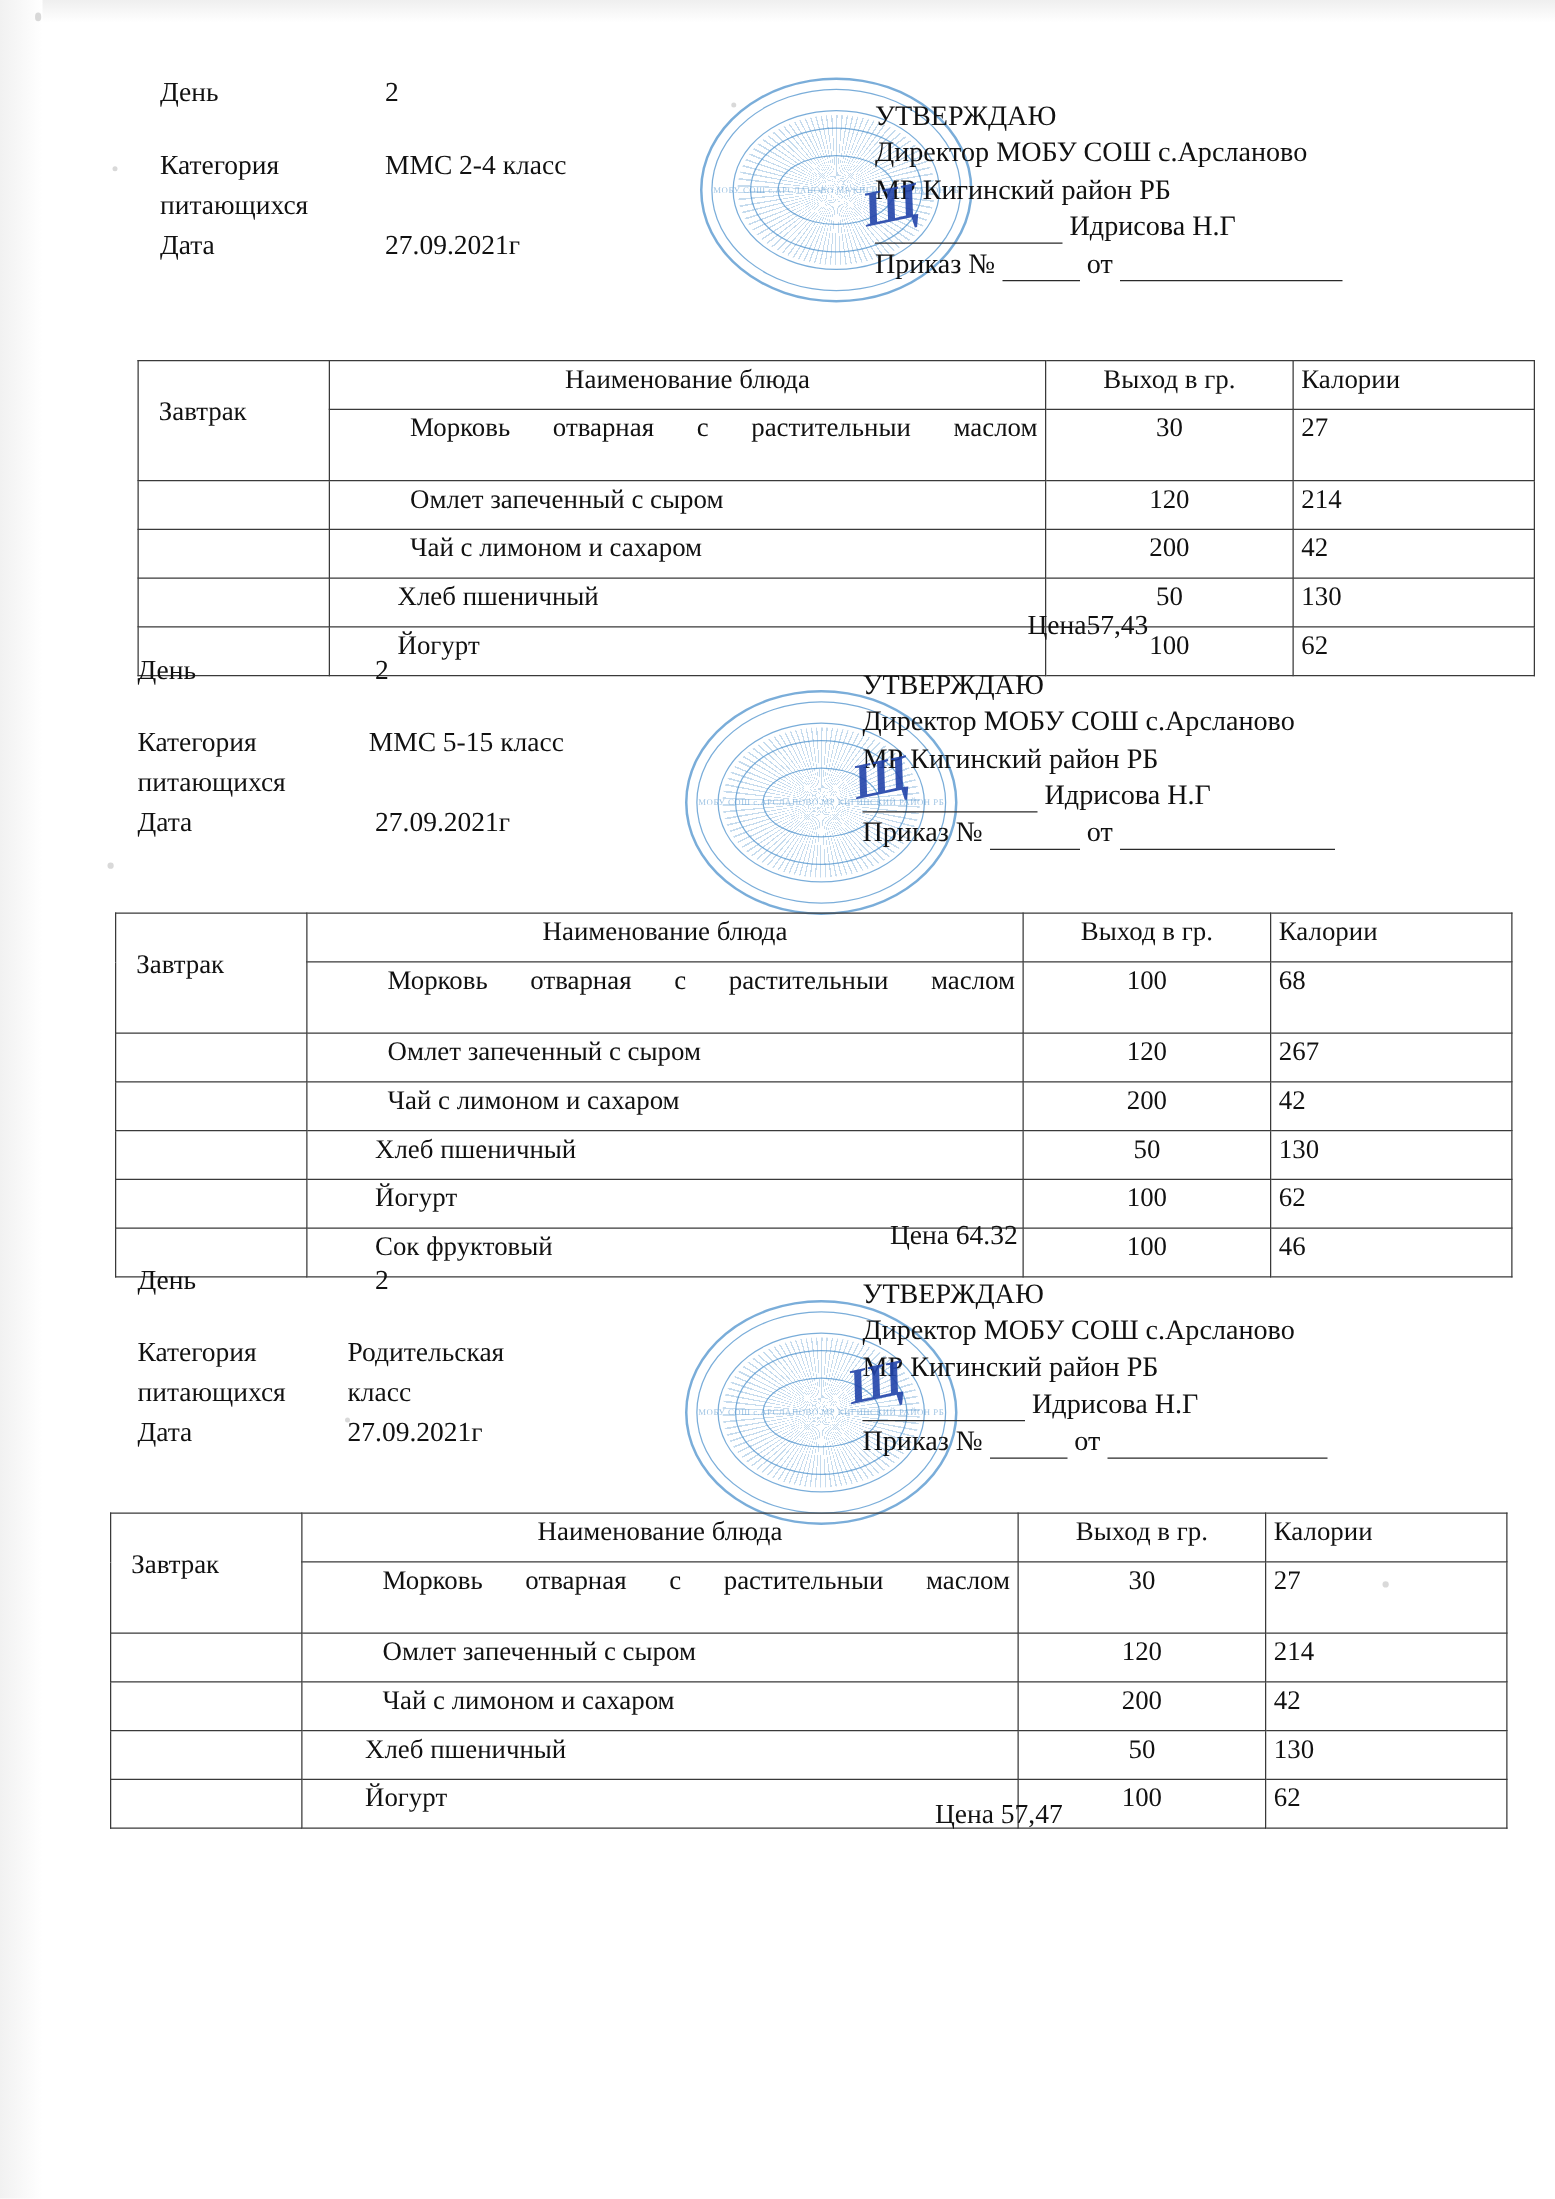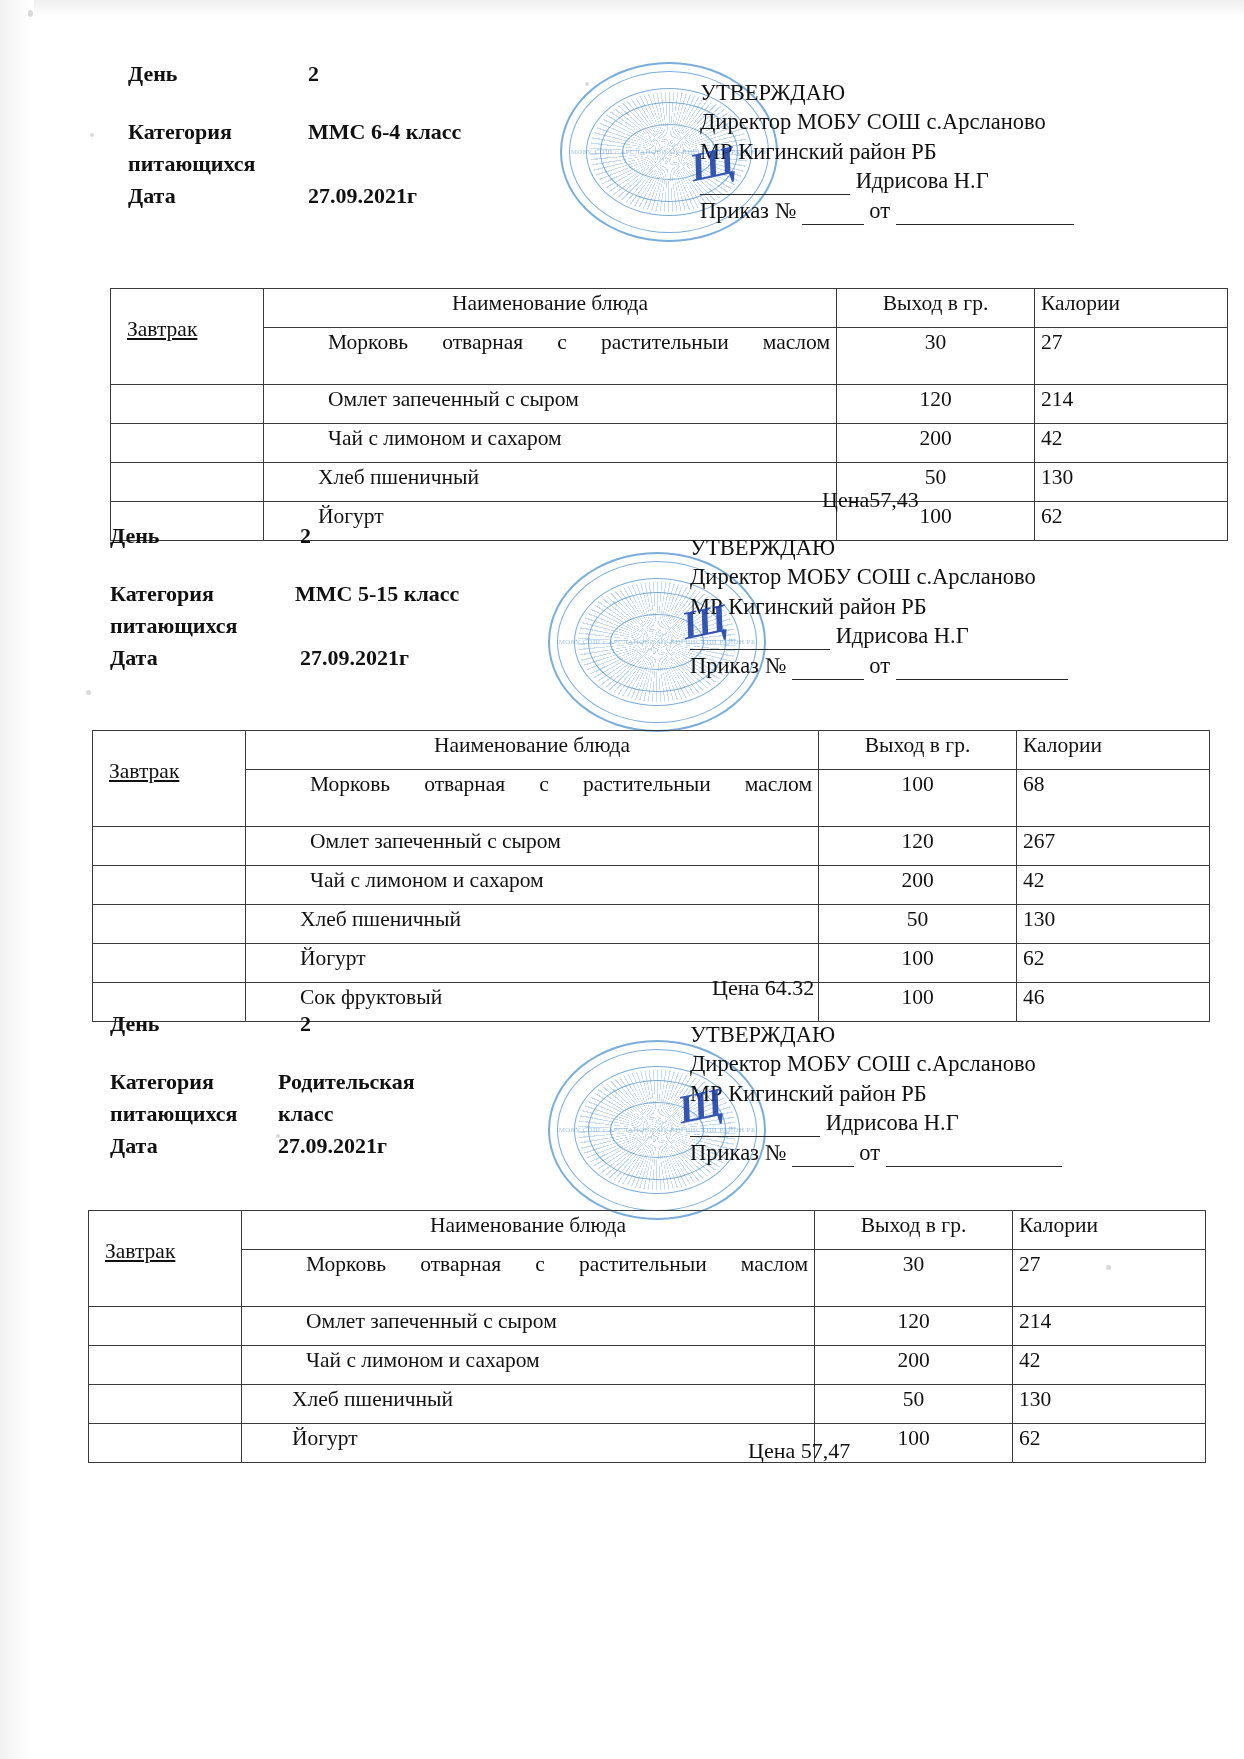--- a/index.html
+++ b/index.html
@@ -24,21 +24,21 @@
     background:linear-gradient(to bottom,#efefef,#ffffff);
   }
   .scan-edge-left{
     position:absolute;top:0;left:0;width:34px;height:1759px;
     background:linear-gradient(to right,#f1f1f1,#ffffff);
   }
   .speck{position:absolute;background:#b9b9b9;border-radius:50%;opacity:.55;}
 
   .block{position:relative;}
   .meta{position:absolute;left:128px;top:0;width:470px;font-size:22px;line-height:1.45;}
-  .meta-row{position:relative;height:30px;font-weight:bold;}
+  .meta-row{position:relative;height:30px;}
   .meta-label{position:absolute;left:0;top:0;white-space:pre-line;}
   .meta-val{position:absolute;left:180px;top:0;}
   .approve{position:absolute;left:700px;top:0;font-size:22.5px;line-height:1.30;}
   .approve div{white-space:nowrap;}
   .ln{display:inline-block;border-bottom:1.6px solid #2a2a2a;vertical-align:bottom;}
 
   
   .stamp{
     position:absolute;
     width:218px;height:180px;
@@ -81,21 +81,21 @@
     position:absolute;
     font-size:21.5px;
     background:transparent;
   }
   table.menu td{
     border:1.5px solid #3a3a3a;
     padding:2px 6px;
     vertical-align:top;
     height:34px;
   }
-  .c-meal{width:140px;text-decoration:underline;}
+  .c-meal{width:140px;}
   .c-name{width:560px;}
   .c-out{width:185px;text-align:center;}
   .c-cal{width:180px;padding-left:14px;margin-left:16px;}
   .hname{text-align:center;}
   .dishname{display:block;text-align:justify;text-align-last:justify;padding-left:58px;}
   .dishname.plain{text-align:right;text-align-last:left;padding-left:58px;}
   .mealcell{padding-top:26px;padding-left:10px;}
   .price{position:absolute;font-size:22px;}
 </style>
 </head>
@@ -115,21 +115,21 @@
   <div class="block">
 
     <div class="meta" style="position:absolute;left:128px;top:58px;">
       <div class="meta-row" style="height:58px;">
         <span class="meta-label">День</span>
         <span class="meta-val" style="left:180px;">2</span>
       </div>
       <div class="meta-row" style="height:58px;">
         <span class="meta-label">Категория
 питающихся</span>
-        <span class="meta-val" style="left:180px;">ММС 6-4 класс</span>
+        <span class="meta-val" style="left:180px;">ММС 2-4 класс</span>
       </div>
       <div class="meta-row" style="margin-top:6px;">
         <span class="meta-label">Дата</span>
         <span class="meta-val" style="left:180px;">27.09.2021г</span>
       </div>
     </div>
 
     <div class="stamp" style="left:560px;top:62px;">
       <div class="ring r1"></div>
         <div class="ring r2"></div>

